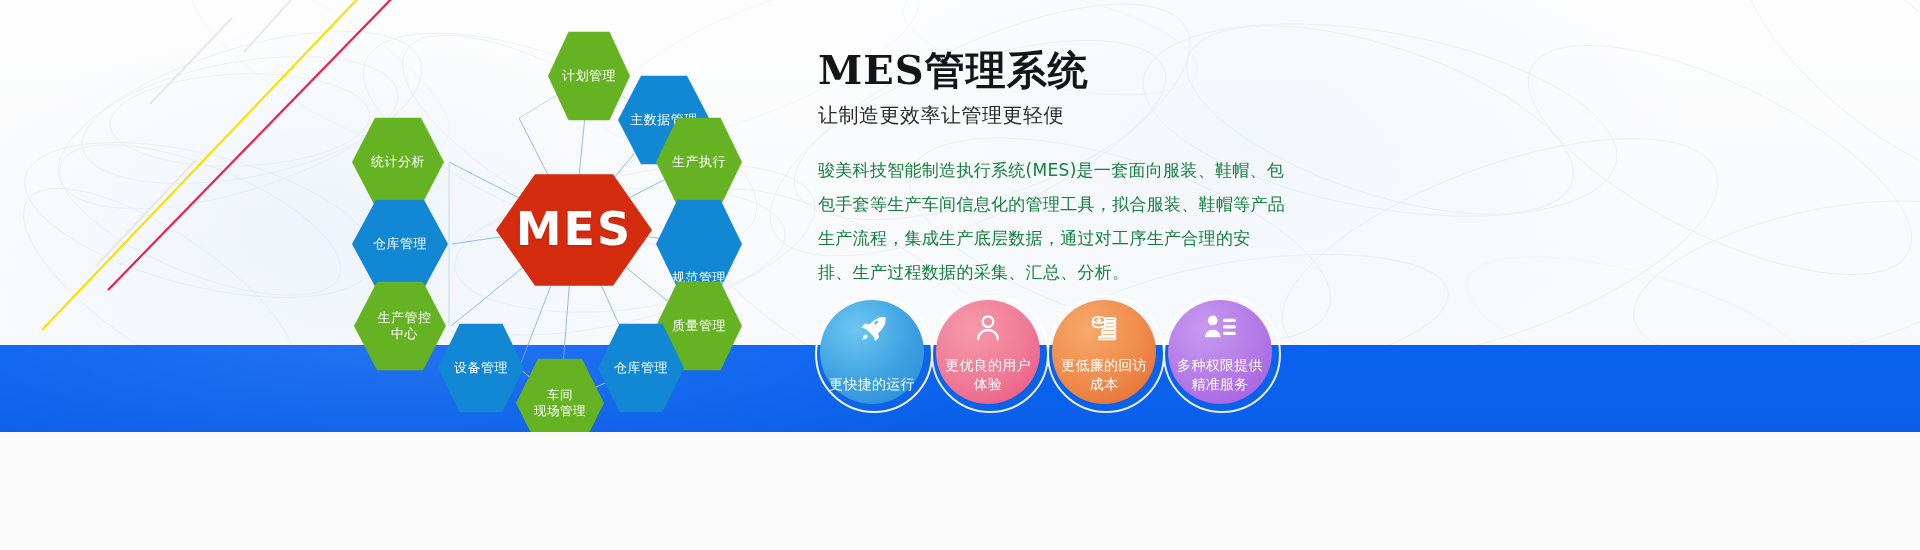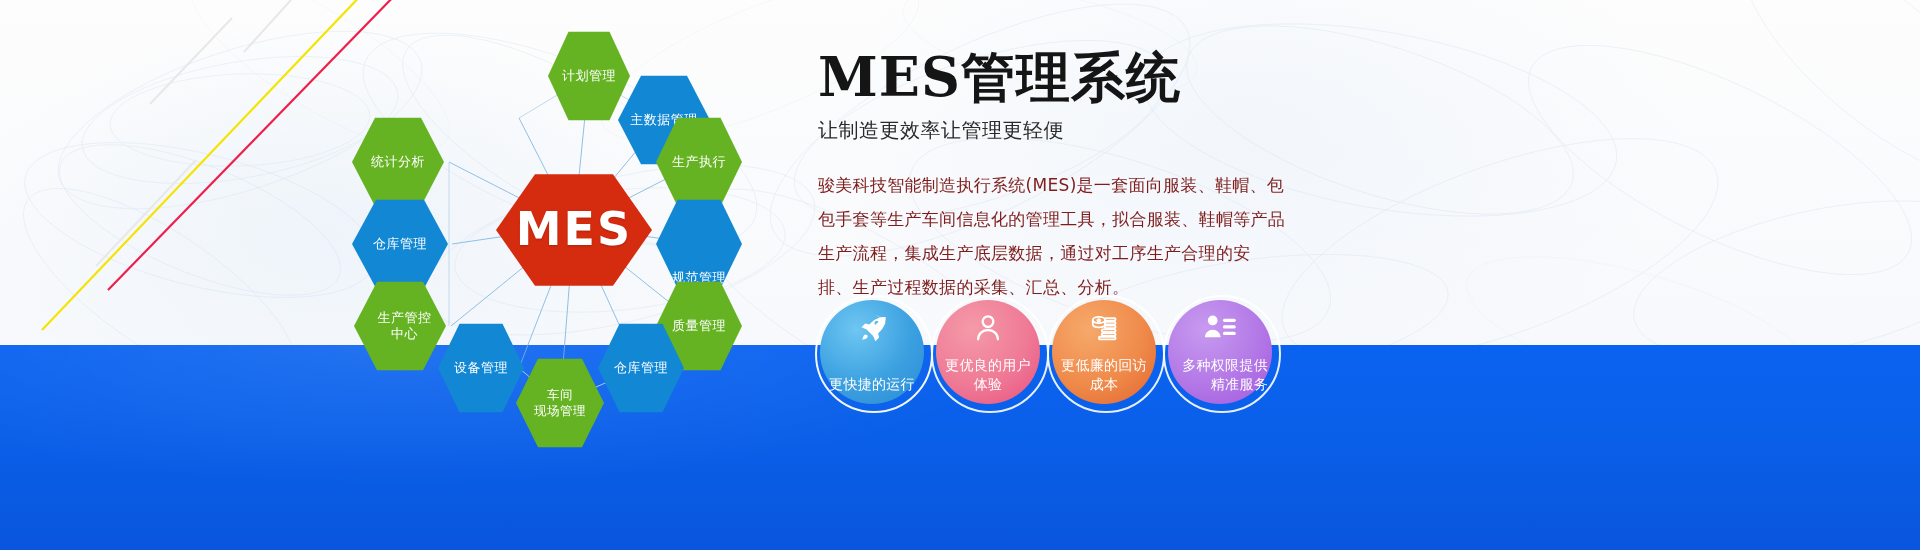--- a/index.html
+++ b/index.html
@@ -1,21 +1,21 @@
 <!DOCTYPE html>
 <html><head>
 <meta charset="utf-8">
 <style>
   html,body{margin:0;padding:0;}
   body{
     width:1920px;height:550px;overflow:hidden;
     font-family:"DejaVu Sans","Liberation Sans",sans-serif;
     background:#fbfbfb;
   }
-  #stage{position:relative;width:1920px;height:550px;overflow:hidden;background:#fcfcfc;}
+  #stage{position:relative;width:1920px;height:432px;overflow:hidden;background:#fcfcfc;}
 
   
   .bg-white{position:absolute;left:0;top:0;width:1920px;height:345px;
     background:
       radial-gradient(ellipse 520px 300px at 330px 230px, rgba(236,243,250,.85) 0%, rgba(252,252,252,0) 70%),
       radial-gradient(ellipse 600px 340px at 1250px 140px, rgba(238,244,251,.7) 0%, rgba(252,252,252,0) 72%),
       linear-gradient(180deg,#fdfdfd 0%,#f7f9fc 100%);
   }
   .bg-blue{position:absolute;left:0;top:345px;width:1920px;height:205px;
     background:linear-gradient(180deg,#0a63f0 0%,#0a5fe8 45%,#0a55dd 100%);}
@@ -46,27 +46,27 @@
   .hex.blue{background:#1288d4;}
   .hex.core{
     background:#d52b0e;color:#fff;font-weight:bold;font-size:46px;letter-spacing:2px;
     text-shadow:0 1px 2px rgba(0,0,0,.18);
   }
 
   
   .right{position:absolute;left:818px;top:48px;width:700px;}
   .title{
     font-family:"DejaVu Serif","Liberation Serif",serif;
-    font-weight:bold;font-size:54px;color:#151515;letter-spacing:1px;line-height:1.1;margin:0;
+    font-weight:bold;font-size:40px;color:#151515;letter-spacing:1px;line-height:1.1;margin:0;
   }
   .subtitle{
     font-size:20px;color:#2a2a2a;margin:10px 0 0 0;letter-spacing:.5px;font-weight:500;
   }
   .body-text{
-    margin:24px 0 0 0;font-size:17px;line-height:2.0;color:#7f1d1d;letter-spacing:.3px;width:470px;
+    margin:24px 0 0 0;font-size:17px;line-height:2.0;color:#15803d;letter-spacing:.3px;width:470px;
   }
 
   
   .badges{position:absolute;left:820px;top:300px;display:flex;gap:12px;}
   .badge{
     width:104px;height:104px;border-radius:50%;
     display:flex;flex-direction:column;align-items:center;justify-content:flex-end;
     color:#fff;text-align:center;position:relative;box-sizing:border-box;
     padding-bottom:10px;
   }
@@ -75,21 +75,21 @@
     border:2px solid rgba(255,255,255,.9);
   }
   .badge .bicon{position:absolute;top:12px;left:0;width:100%;display:flex;justify-content:center;}
   .badge .blabel{
     position:relative;z-index:2;font-size:14px;line-height:1.35;letter-spacing:.3px;
     width:96px;
   }
   .badge.b1{background:radial-gradient(circle at 35% 28%,#6ec6f2 0%,#3ba0e0 55%,#2a8bd4 100%);}
   .badge.b2{background:radial-gradient(circle at 35% 28%,#f59aa8 0%,#ef7a96 55%,#e8507f 100%);}
   .badge.b3{background:radial-gradient(circle at 35% 28%,#f6a96b 0%,#ef8a4a 55%,#e3642f 100%);}
-  .badge.b4{background:radial-gradient(circle at 35% 28%,#c79af0 0%,#b378e6 55%,#a357de 100%);text-align:right;}
+  .badge.b4{background:radial-gradient(circle at 35% 28%,#c79af0 0%,#b378e6 55%,#a357de 100%);}
   .badge.b1 .ring{border-color:rgba(255,255,255,.95);}
 </style>
 </head>
 <body>
 
 <div id="stage">
 
   <div class="bg-white"></div>
 
   <div class="swirls">

